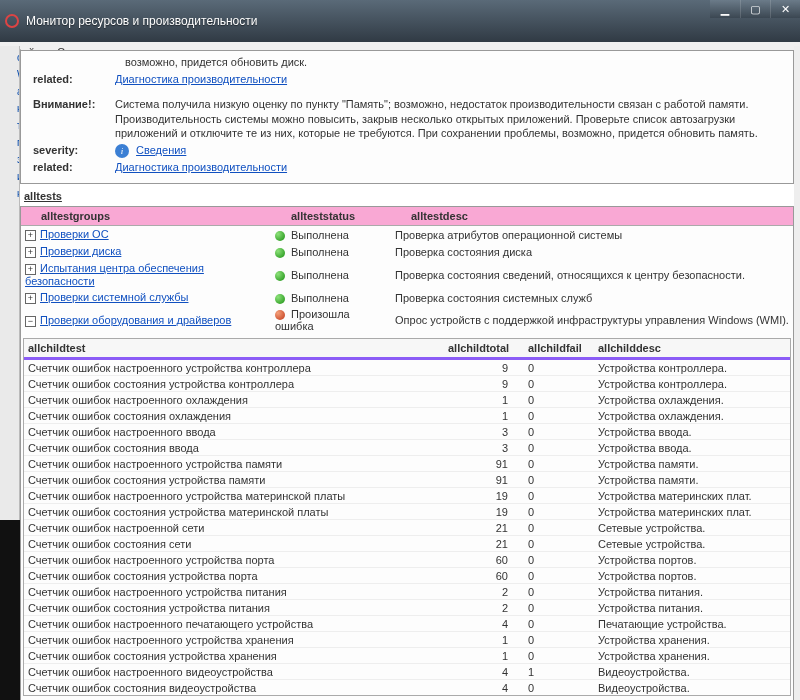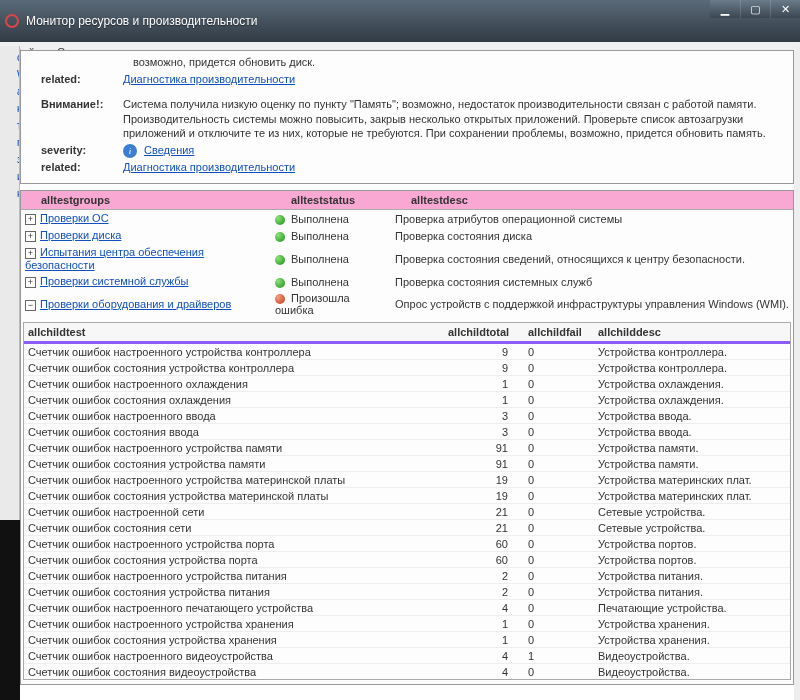--- a/index.html
+++ b/index.html
@@ -14,21 +14,21 @@
   .winbtn + .winbtn { border-left:1px solid rgba(255,255,255,.15); }
   
   .menubar { height:20px; background:#f0f0f0; border-bottom:1px solid #d0d0d0; display:flex; align-items:center; padding:0 6px; font-size:11px; }
   .menuitem { padding:2px 8px; cursor:pointer; }
   
   .left-sliver { position:absolute; left:0; top:46px; width:20px; bottom:0; background:#eaeaea; border-right:1px solid #bbb; overflow:hidden; }
   .left-sliver div { margin:6px 0 0 17px; color:#0046aa; font-size:10px; white-space:nowrap; }
   .left-black { position:absolute; left:0; bottom:0; width:20px; height:180px; background:#111; }
   .content { position:absolute; left:20px; right:6px; top:46px; bottom:0; overflow:hidden; }
   
-  .panel { border:1px solid #999; margin:4px 0 6px 0; padding:4px 6px 6px 20px; background:#fdfdfd; }
+  .panel { border:1px solid #999; margin:4px 0 6px 0; padding:4px 6px 6px 12px; background:#fdfdfd; }
   .toptext { font-size:11px; line-height:1.35; }
   .row { display:flex; margin:2px 0; }
   .label { width:82px; font-weight:bold; }
   .val a { color:#1050c0; text-decoration:underline; cursor:pointer; }
   .infoicon { width:14px; height:14px; border-radius:50%; background:#3b7fd4; color:#fff; font-size:9px; display:inline-flex; align-items:center; justify-content:center; margin-right:4px; font-style:italic; font-family:serif; }
   .sectiontitle { font-weight:bold; margin:6px 0 2px 4px; text-decoration:underline; }
   
   table.grid { width:100%; border-collapse:collapse; font-size:11px; }
   table.grid th { text-align:left; border-bottom:1px solid #aaa; padding:3px 20px; font-weight:bold; background:#f9a8d4; }
   table.grid td { padding:2px 4px; vertical-align:middle; }
@@ -99,20 +99,21 @@
         <span class="infoicon">i</span>
         <a>Сведения</a>
       </div>
     </div>
     <div class="row">
       <div class="label">related:</div>
       <div class="val"><a>Диагностика производительности</a></div>
     </div>
   </div>
 
+  <div class="sectiontitle">alltests</div>
 
   <div class="panel" style="padding:0">
     <table class="grid">
       <thead>
           <tr>
         <th style="width:250px">alltestgroups</th>
         <th style="width:120px">allteststatus</th>
         <th>alltestdesc</th>
       </tr>
         </thead>

